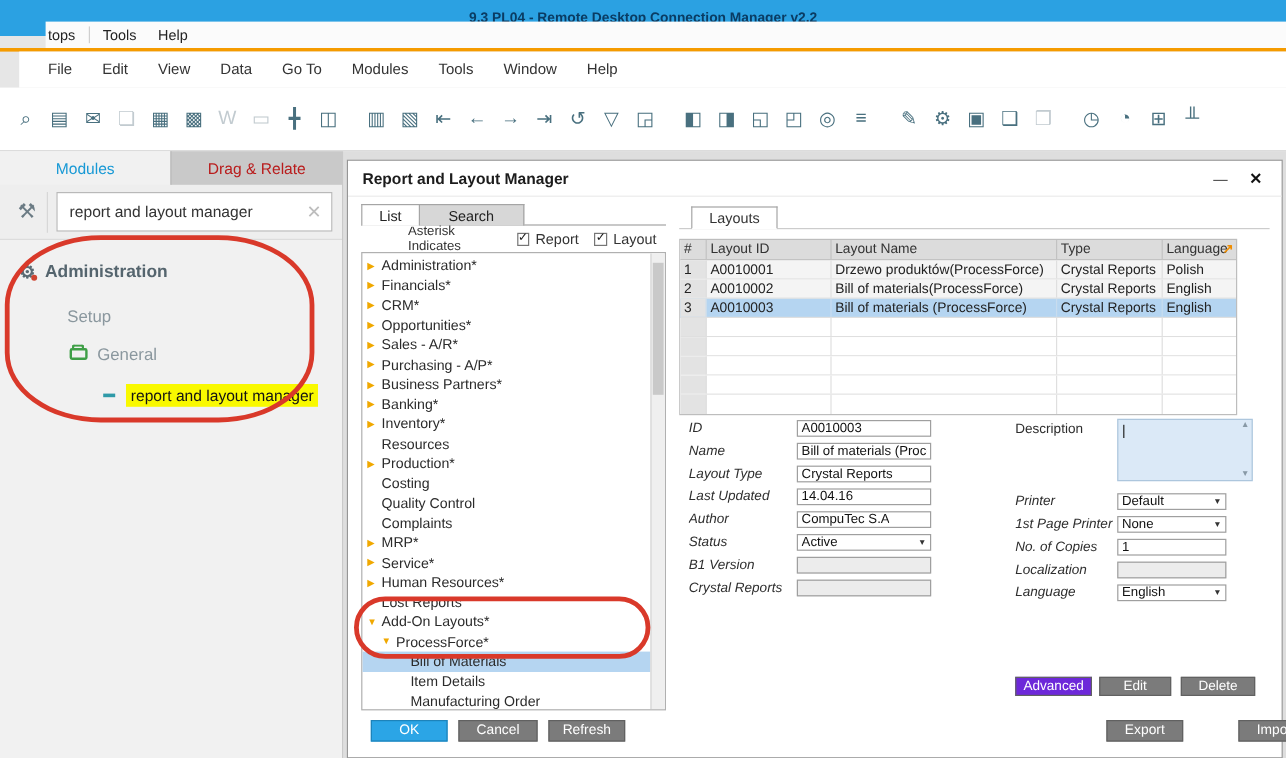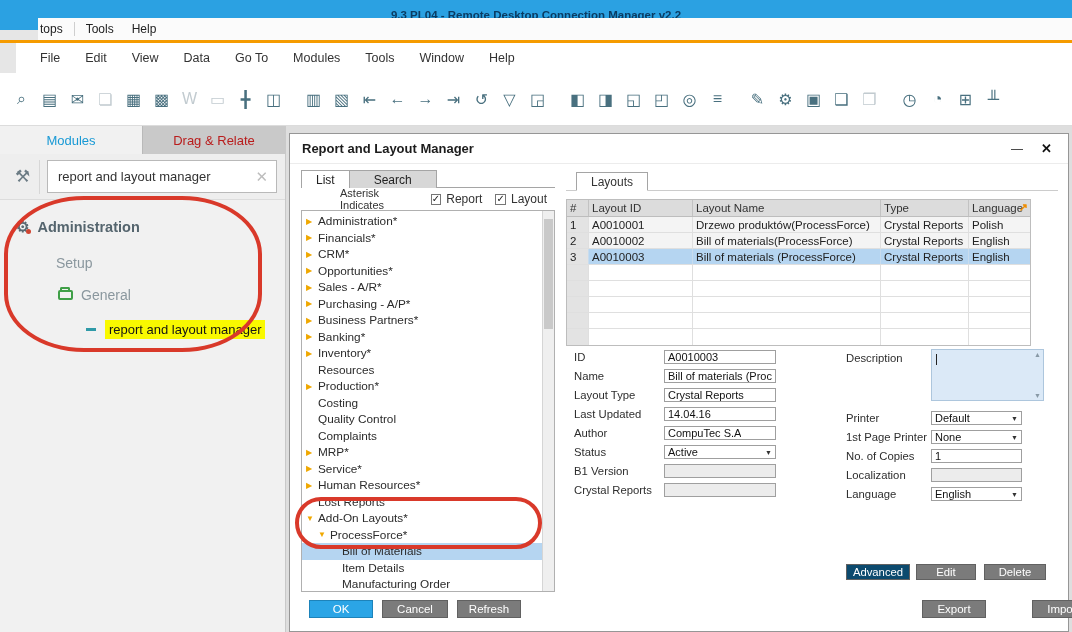--- a/index.html
+++ b/index.html
@@ -108,40 +108,40 @@
   .gr:last-child{border-bottom:none;}
   .gr .gc{border-right:1px solid #dfdfdf;}
   .gr .c-num{background:#e3e3e3;}
   .gr.data{background:#f4f4f4;}
   .gr.sel{background:#b5d5f1;}
   .gr.sel .gc{border-right-color:#c8dcEE;}
 
   .form-left{position:absolute;left:8px;top:180px;width:212px;}
   .form-right{position:absolute;left:280px;top:241px;width:200px;}
   .frow{display:flex;align-items:center;height:14px;margin-bottom:5px;}
-  .flabel{width:90px;font-size:11.3px;color:#2e2e2e;overflow:hidden;white-space:nowrap;}
+  .flabel{width:90px;font-size:11.3px;color:#2e2e2e;overflow:hidden;white-space:nowrap;font-style:italic;}
   .form-right .flabel{width:85px;}
   .finput{width:112px;height:14px;border:1px solid #9f9f9f;background:#fff;display:flex;align-items:center;
     padding:0 3px;font-size:11px;color:#111;overflow:hidden;white-space:nowrap;}
   .form-right .finput{width:91px;}
   .fval{overflow:hidden;white-space:nowrap;}
   .fcaret{display:none;margin-left:auto;font-size:7px;color:#333;}
   .frow.select .fcaret{display:block;}
   .frow.disabled .finput{background:#ececec;}
 
   .desclabel{position:absolute;left:280px;top:182px;font-size:11.3px;color:#2e2e2e;}
   .descbox{position:absolute;left:365px;top:179px;width:113px;height:52px;background:#dbe9f7;border:1px solid #adc6dd;}
   .cursor{position:absolute;left:4px;top:4px;width:1px;height:11px;background:#222;}
   .descup{position:absolute;right:2px;top:1px;font-size:7px;color:#8899a6;}
   .descdn{position:absolute;right:2px;bottom:1px;font-size:7px;color:#8899a6;}
 
   .actionbtns{position:absolute;left:280px;top:394px;display:flex;gap:6px;}
   .ab{height:16px;display:flex;align-items:center;justify-content:center;font-size:11.3px;color:#fff;
     background:#7b7b7b;border:1px solid #616161;}
-  .ab-advanced{width:64px;background:#0c4a6e;}
+  .ab-advanced{width:64px;background:#6d28d9;}
   .ab-edit{width:60px;}
   .ab-delete{width:62px;margin-left:2px;}
 
   .fb{position:absolute;height:18px;display:flex;align-items:center;justify-content:center;font-size:11.5px;
     color:#fff;background:#7b7b7b;border:1px solid #616161;}
   .fb-ok{left:19px;top:466px;width:64px;background:#2ba5e6;border-color:#1d83ba;}
   .fb-cancel{left:92px;top:466px;width:66px;}
   .fb-refresh{left:167px;top:466px;width:64px;}
   .fb-export{left:632px;top:466px;width:64px;}
   .fb-import{left:742px;top:466px;width:63px;}

